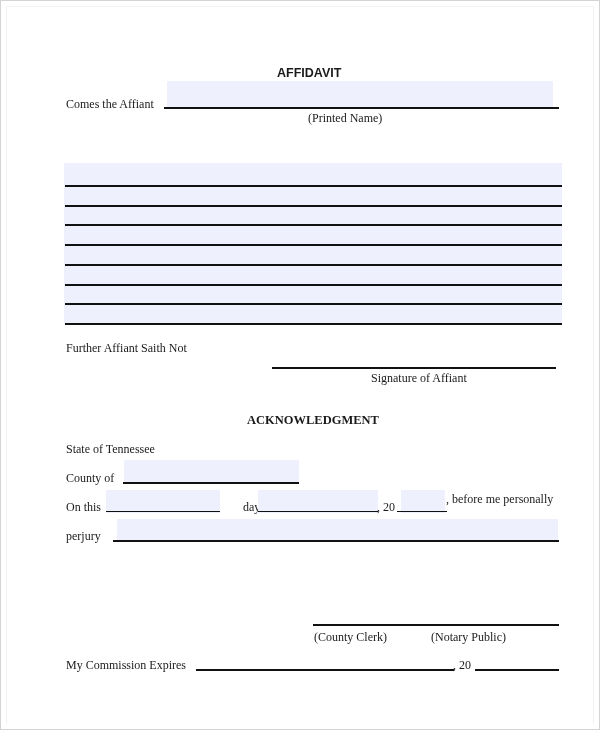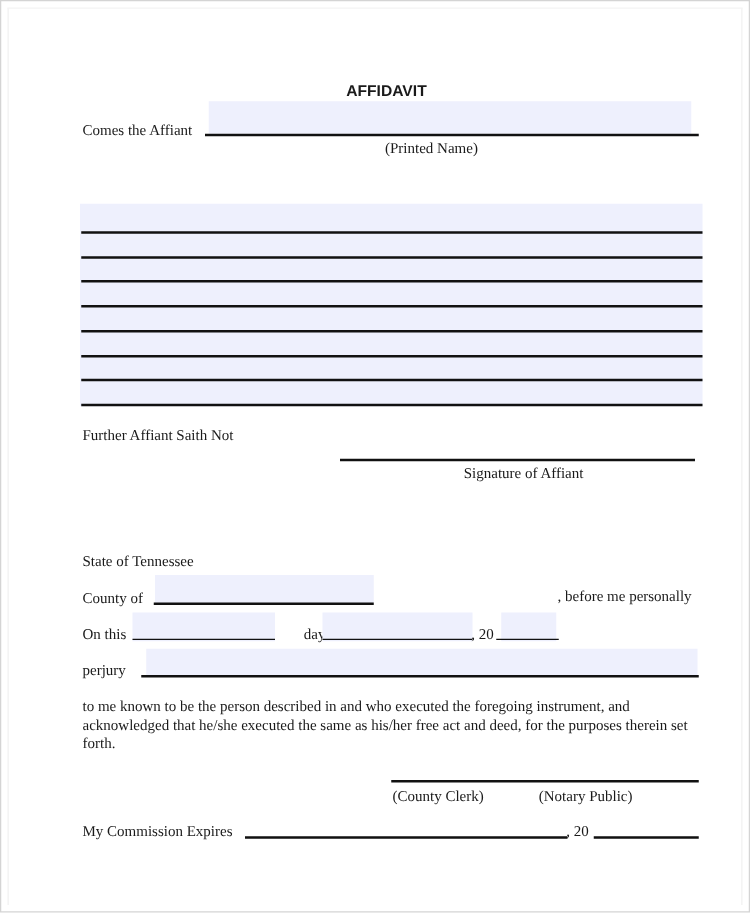--- a/index.html
+++ b/index.html
@@ -30,43 +30,43 @@
   <div class="rule" style="left:163px; top:106px; width:395px;"></div>
   <div class="abs txt" style="left:307px; top:110px;">(Printed Name)</div>
 
 
   <div id="statement-lines"></div>
 
   <div class="abs txt" style="left:65px; top:340px;text-align:right;">Further Affiant Saith Not</div>
   <div class="rule" style="left:271px; top:366px; width:284px;"></div>
   <div class="abs txt" style="left:370px; top:370px;">Signature of Affiant</div>
 
+  <div class="abs heading" style="left:246px; top:412px;">ACKNOWLEDGMENT</div>
 
   <div class="abs txt" style="left:65px; top:441px;">State of Tennessee</div>
 
   <div class="abs txt" style="left:65px; top:470px;">County of</div>
   <div class="field" style="left:123px; top:459px; width:175px; height:23px;"></div>
   <div class="rule" style="left:122px; top:481px; width:176px;"></div>
 
   <div class="abs txt" style="left:65px; top:499px;">On this</div>
   <div class="field" style="left:105px; top:489px; width:114px; height:23px;"></div>
   <div class="rule" style="left:105px; top:510px; width:114px; height:1px;"></div>
   <div class="abs txt" style="left:222px; top:499px;margin-left:20px;">day of</div>
   <div class="field" style="left:257px; top:489px; width:120px; height:23px;"></div>
   <div class="rule" style="left:257px; top:510px; width:120px; height:1px;"></div>
   <div class="abs txt" style="left:376px; top:499px;">, 20</div>
   <div class="field" style="left:400px; top:489px; width:44px; height:23px;"></div>
   <div class="rule" style="left:396px; top:510px; width:50px; height:1px;"></div>
-  <div class="abs txt" style="left:445px; top:469px;">, before me personally</div>
+  <div class="abs txt" style="left:445px; top:491px;">, before me personally</div>
 
   <div class="abs txt" style="left:65px; top:528px;">perjury</div>
   <div class="field" style="left:116px; top:518px; width:441px; height:22px;"></div>
   <div class="rule" style="left:112px; top:539px; width:446px;"></div>
 
-  <div class="para" style="top:557px;">to me known to be the person described in and who executed the foregoing instrument, and acknowledged that he/she executed the same as his/her free act and deed, for the purposes therein set forth.</div>
 
   <div class="rule" style="left:312px; top:623px; width:246px;"></div>
   <div class="abs txt" style="left:313px; top:629px;">(County Clerk)</div>
   <div class="abs txt" style="left:430px; top:629px;">(Notary Public)</div>
 
   <div class="abs txt" style="left:65px; top:657px;">My Commission Expires</div>
   <div class="rule" style="left:195px; top:668px; width:258px;"></div>
   <div class="abs txt" style="left:452px; top:657px;">, 20</div>
   <div class="rule" style="left:474px; top:668px; width:84px;"></div>
 <div class="field" style="left: 63px; top: 162px; width: 498px; height: 161.6px;"></div>

